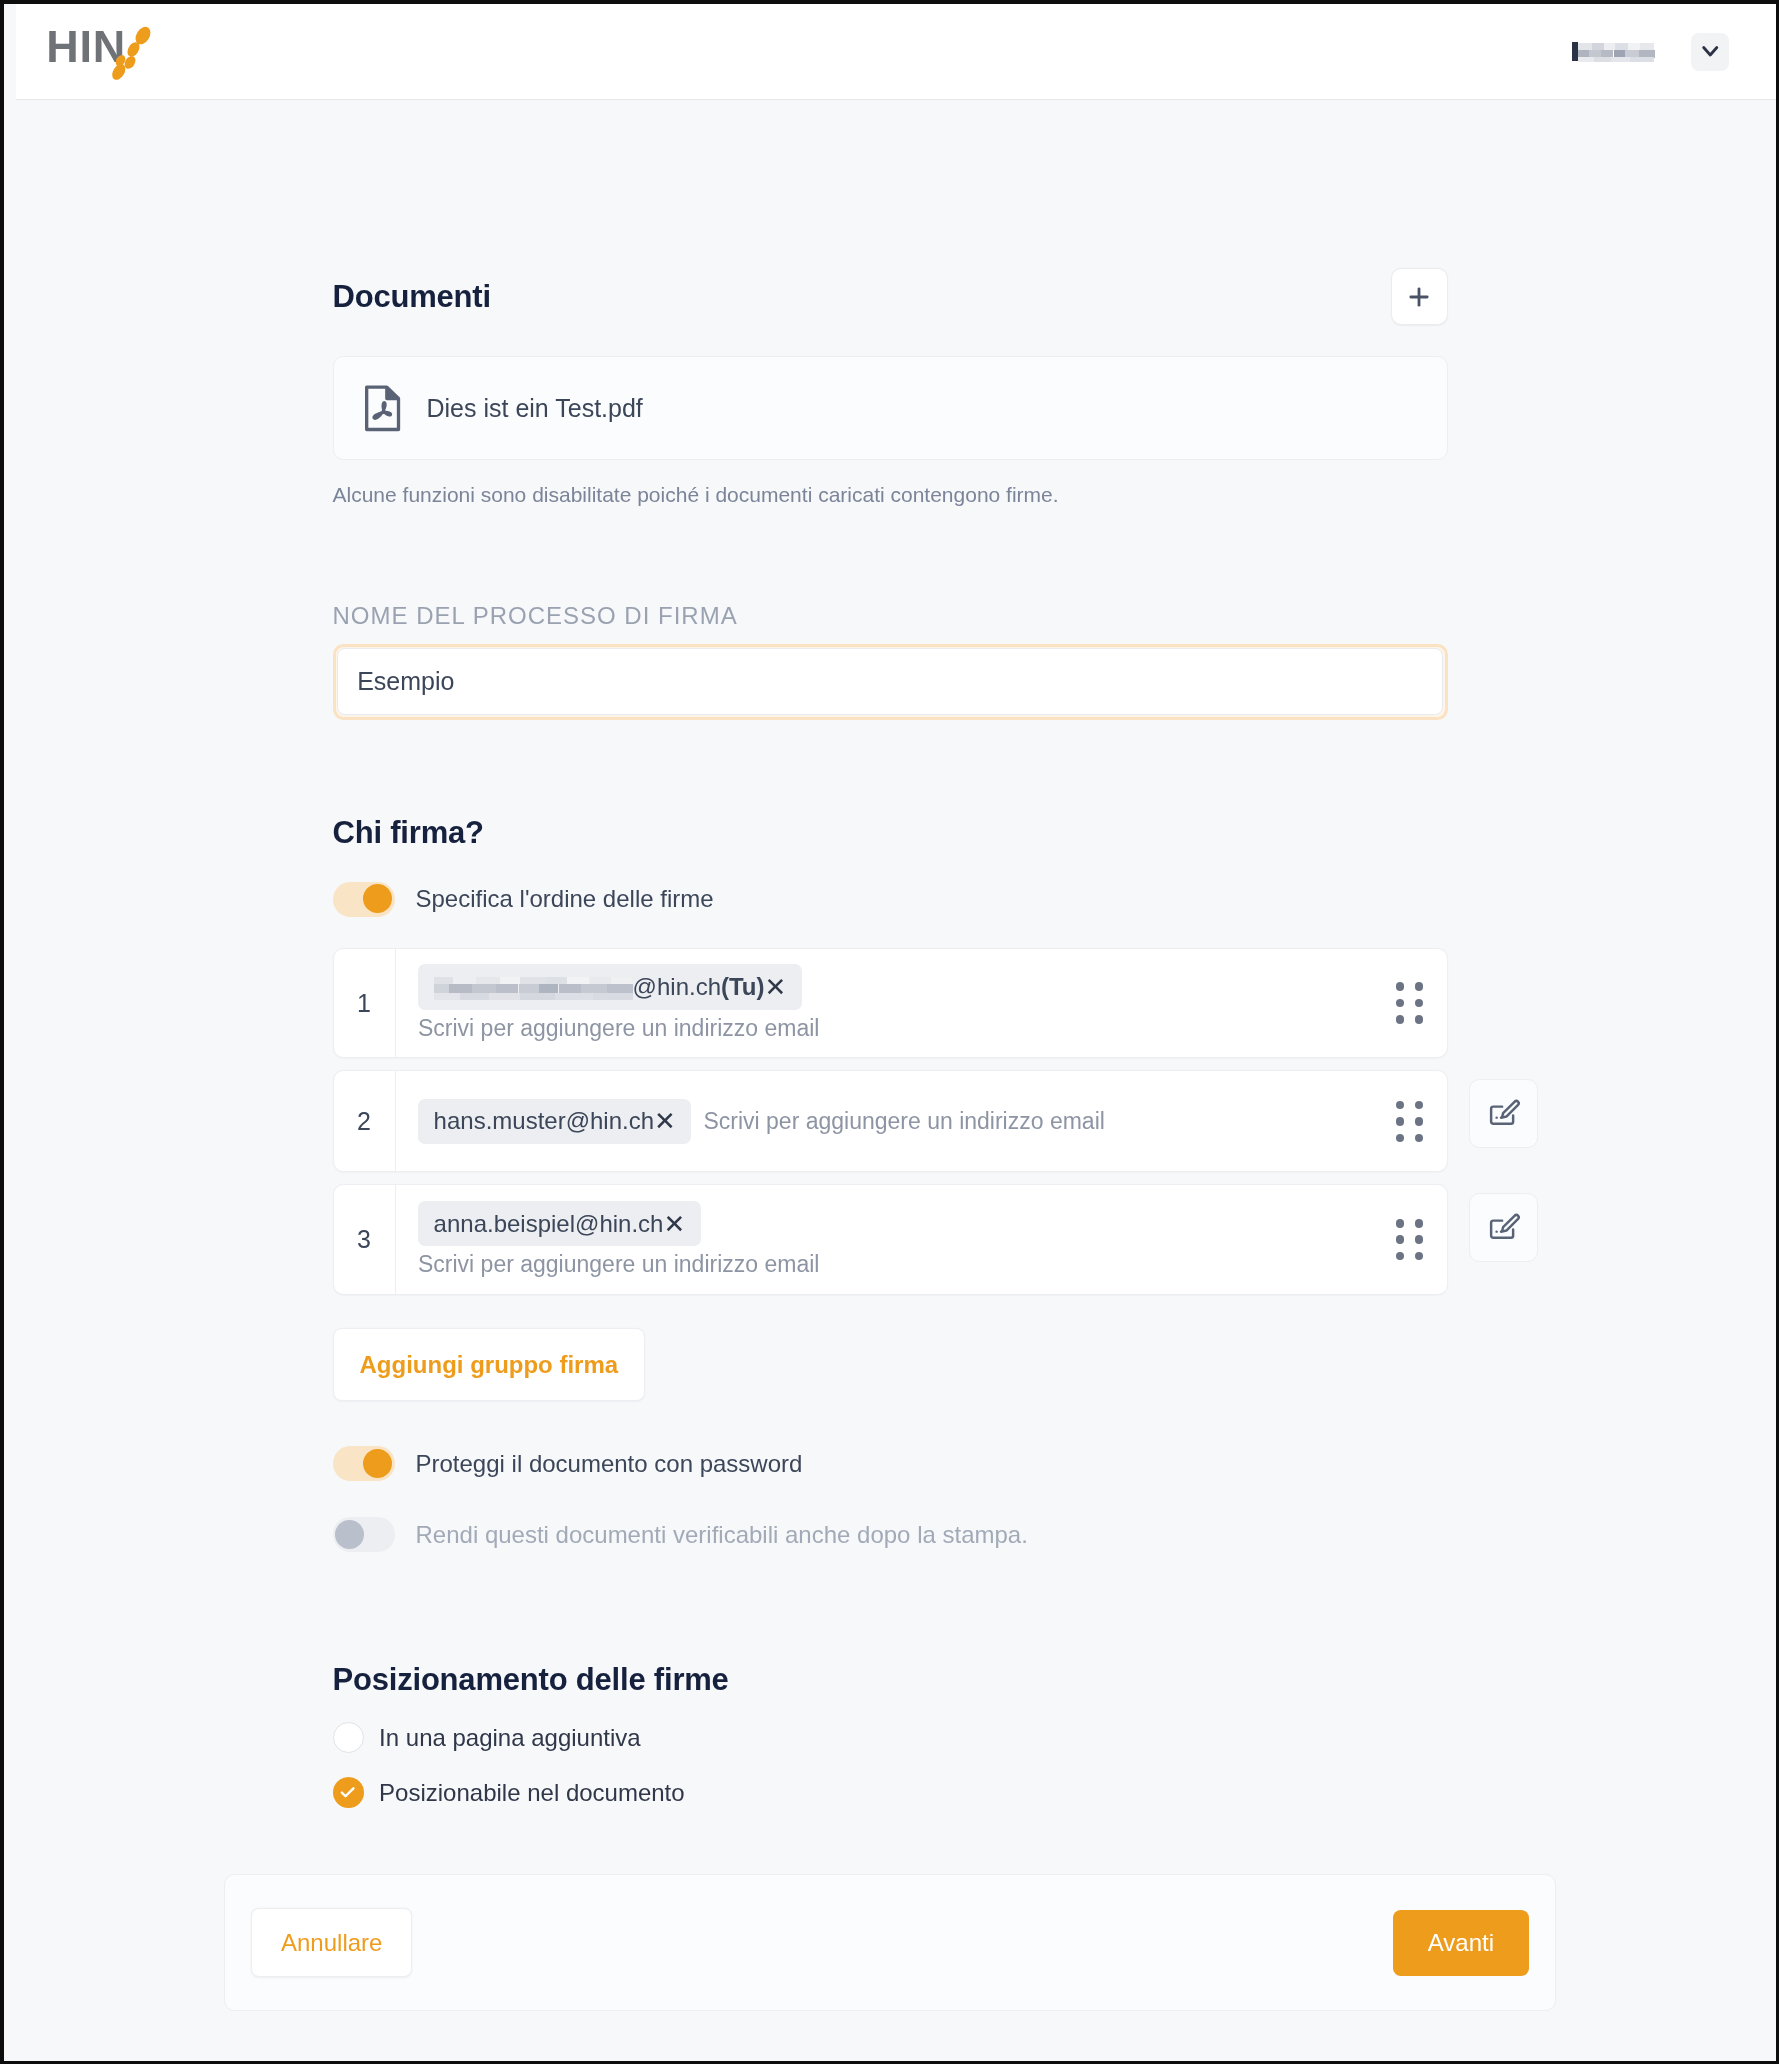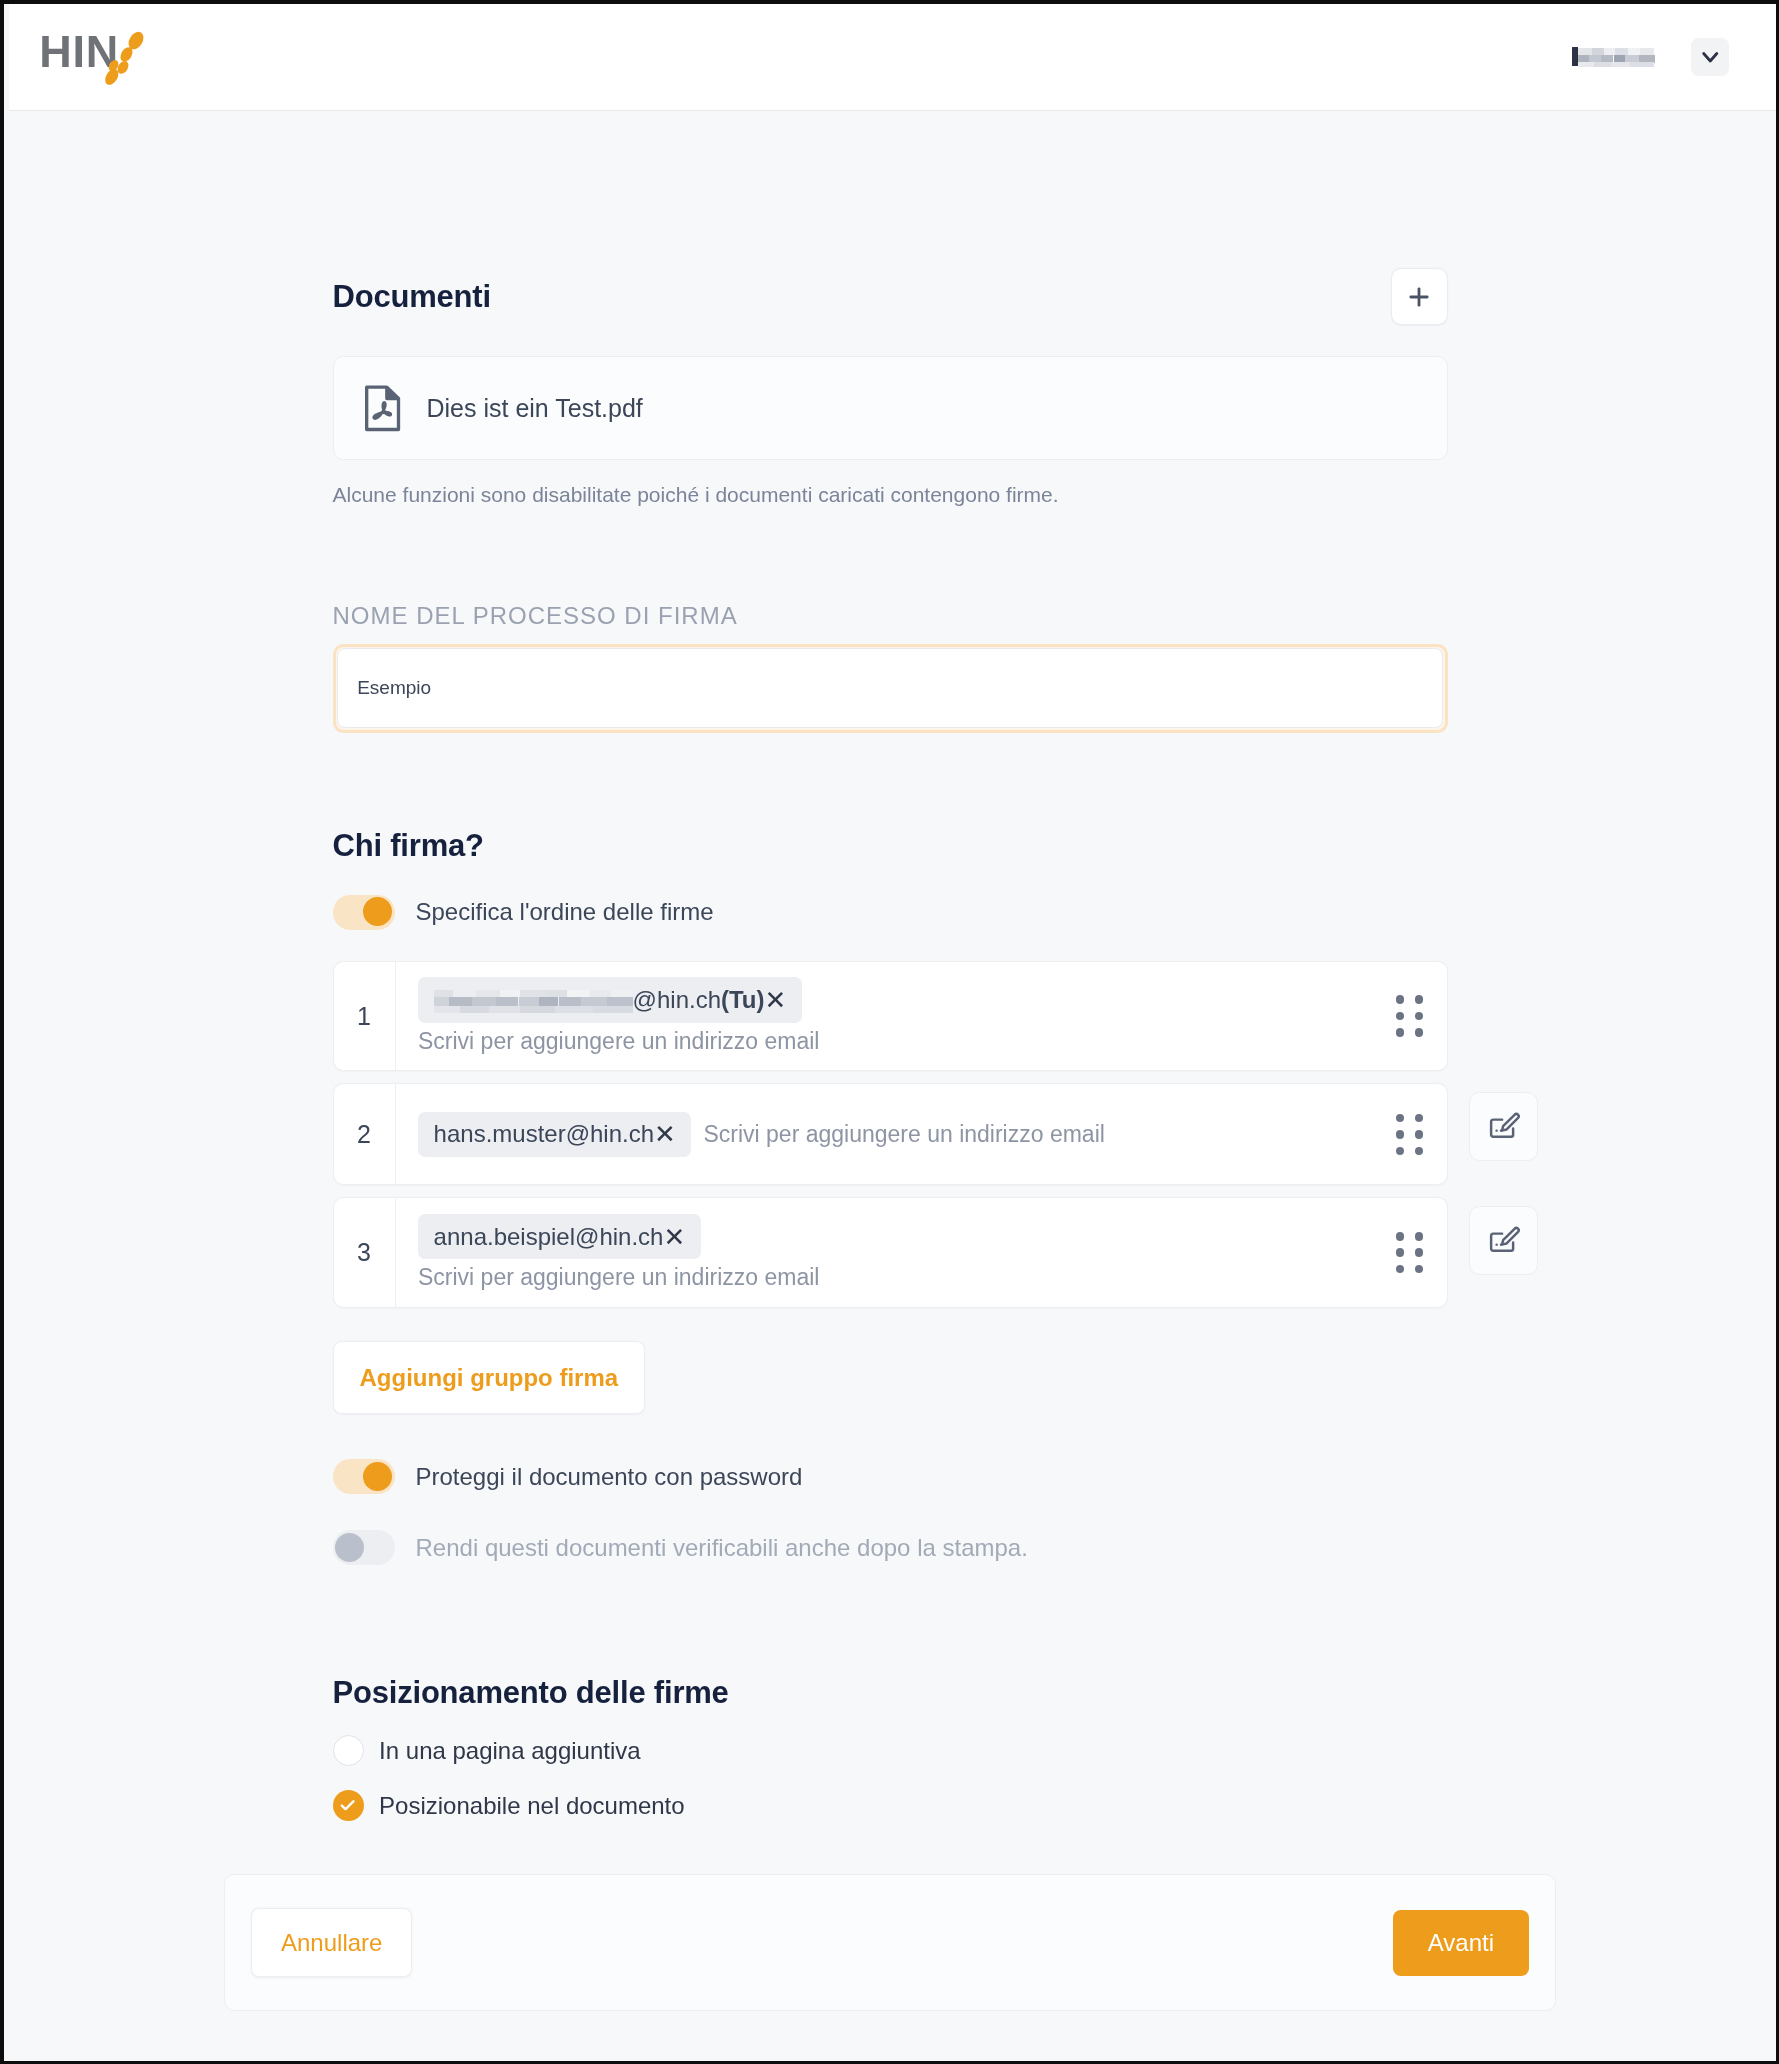--- a/index.html
+++ b/index.html
@@ -16,22 +16,22 @@
     width: 1780px;
     height: 2065px;
     border: 4.3px solid #0d0d0d;
     background: #f7f8fa;
     overflow: hidden;
   }
 
   
   .topbar {
     position: absolute;
-    top: 0; left: 5px; right: 0;
-    height: 107px;
+    top: 0; left: 12px; right: 0;
+    height: 96px;
     background: #ffffff;
     border-bottom: 0.9px solid #e6e8ec;
     display: flex;
     align-items: center;
     justify-content: space-between;
     padding: 0 31px 0 26px;
     z-index: 20;
   }
 
   .logo-wrap { display: flex; align-items: flex-end; height: 64px; padding-left: 3.5px; }
@@ -123,25 +123,25 @@
 
   .input-focus-ring {
     margin-top: 14px;
     border: 3.5px solid #fae2c2;
     border-radius: 10.4px;
     padding: 1.7px;
     background: #fdf5ea;
   }
   .text-input {
     width: 100%;
-    height: 80px;
+    height: 67px;
     border: 0.9px solid #e8eaee;
     border-radius: 7.8px;
     background: #ffffff;
-    font-size: 19px;
+    font-size: 25px;
     color: #3c4659;
     padding: 0 19px;
     font-family: "Liberation Sans", sans-serif;
     outline: none;
   }
 
   h2.block-title { margin-top: 95px; }
 
   
   .toggle-row {

